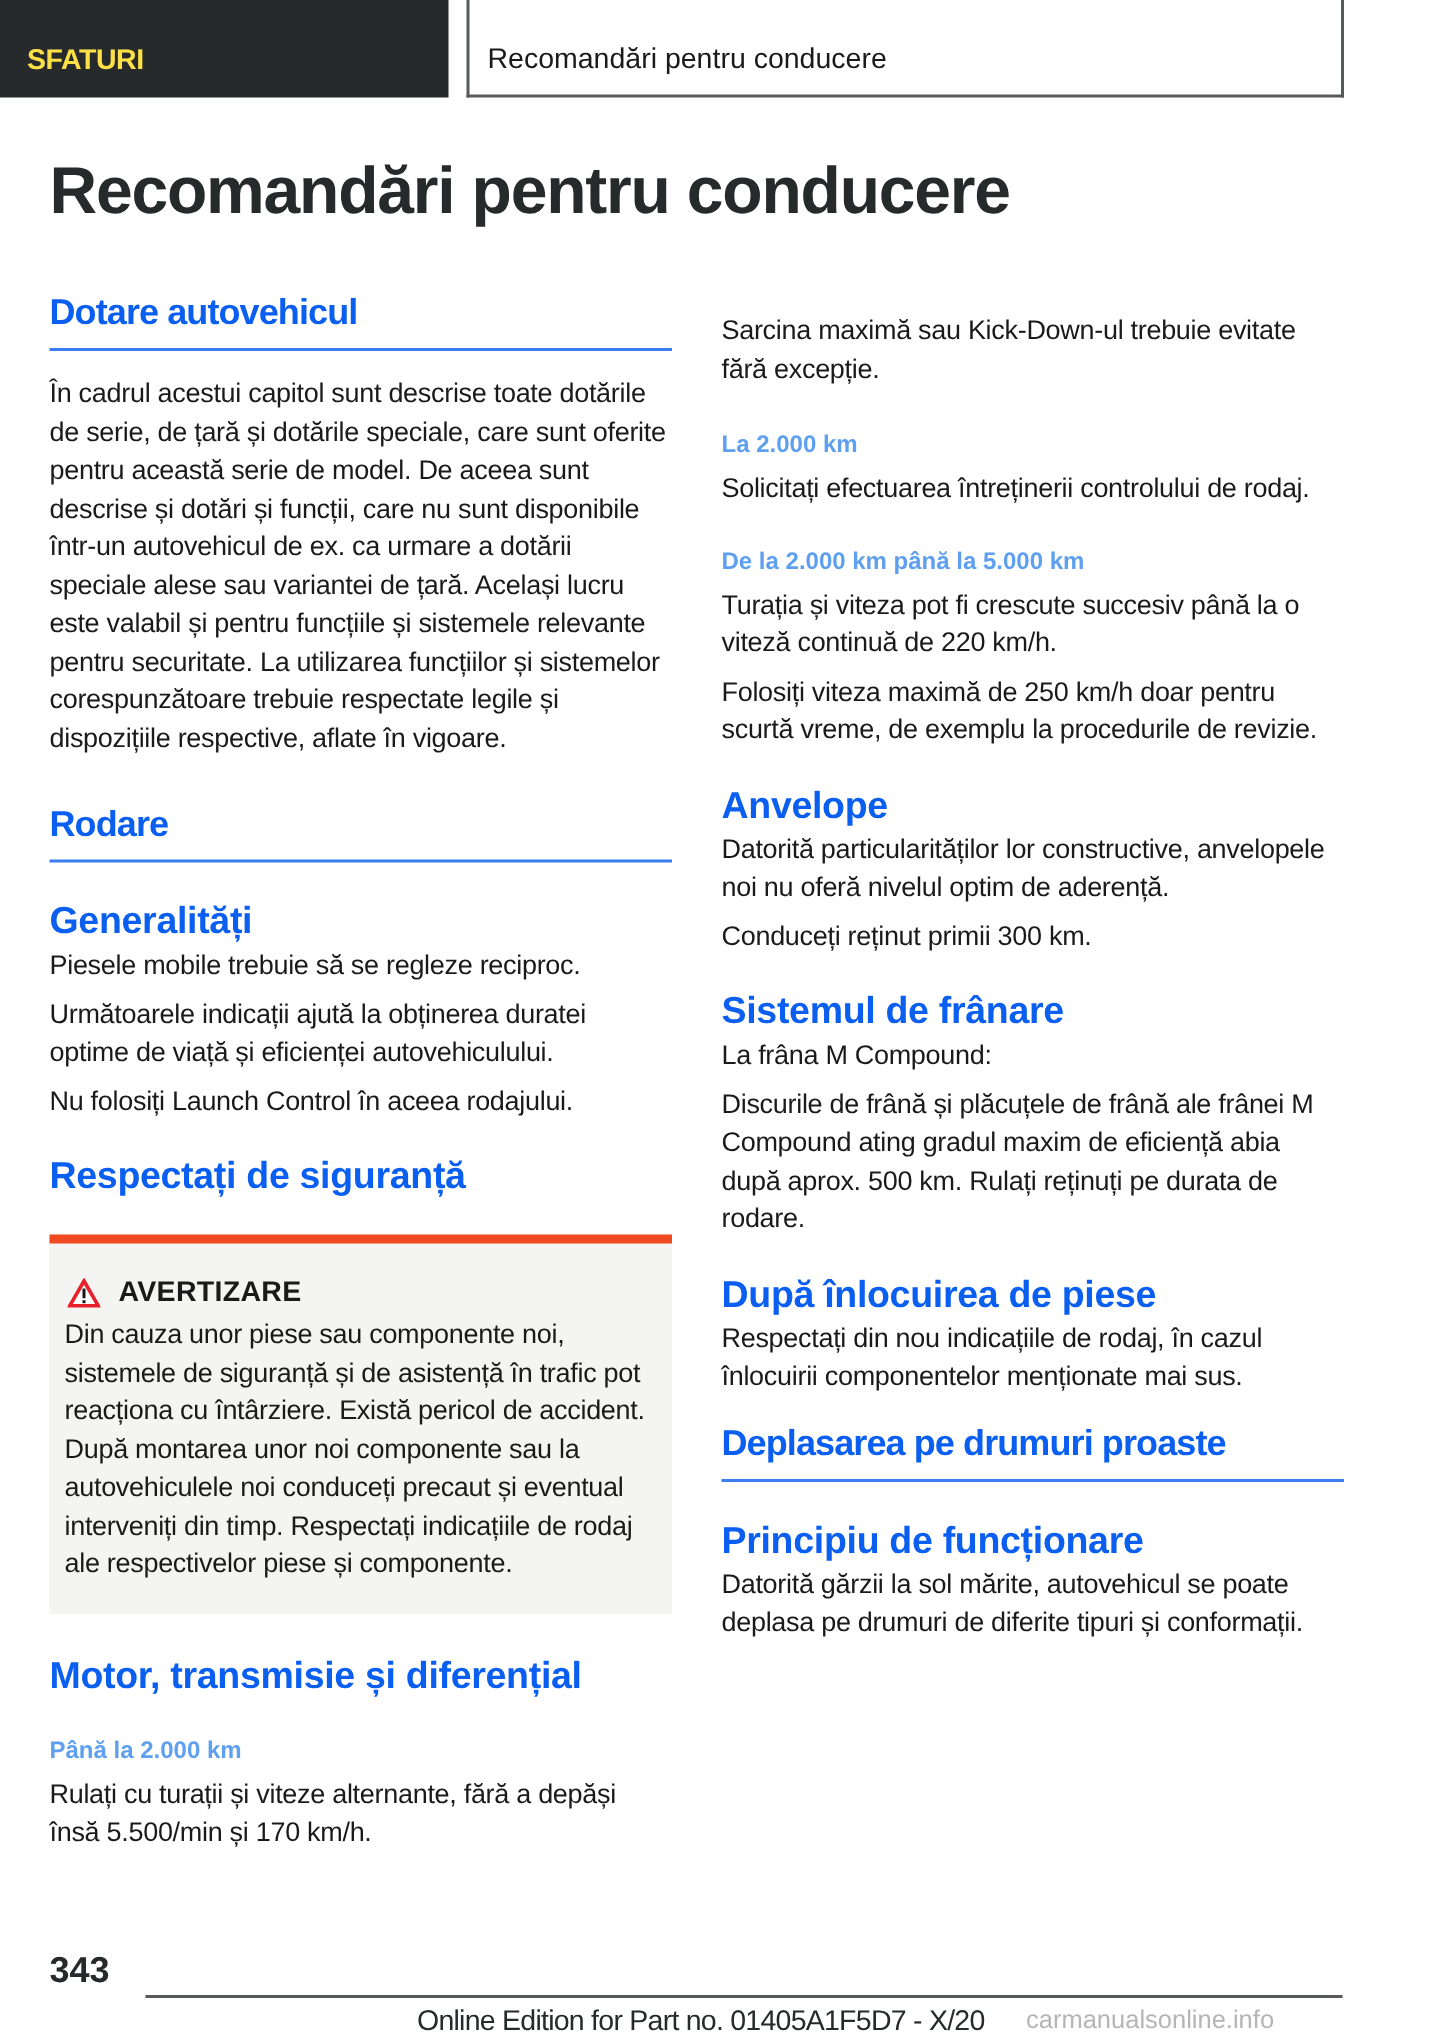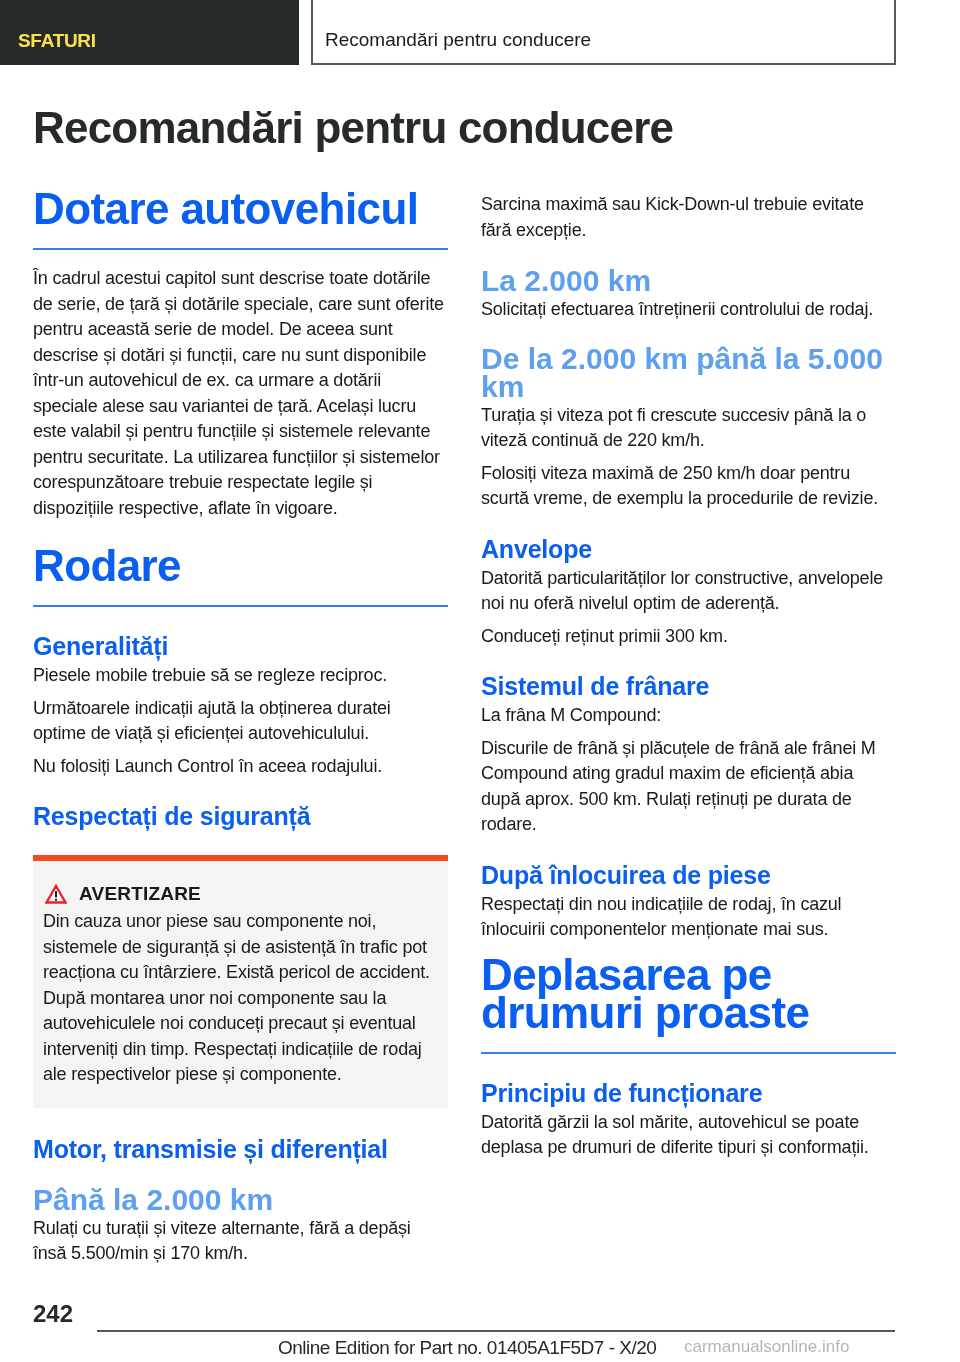--- a/index.html
+++ b/index.html
@@ -22,28 +22,28 @@
     position: absolute; left: 12px; top: 31px; font-size: 19px; color: #1a1a1a;
   }
 
   .page-title {
     position: absolute; left: 33px; top: 103px;
     font-size: 44px; font-weight: bold; color: #262a2b; letter-spacing: -0.8px;
   }
 
   .col { position: absolute; width: 415px; }
   .col-left { left: 33px; top: 190px; }
-  .col-right { left: 481px; top: 192px; }
+  .col-right { left: 481px; top: 208px; }
 
   .h1 {
-    font-size: 44px; font-weight: bold; color: #0a5ef0; letter-spacing: -0.6px;
-    line-height: 38px; padding-bottom: 20px; border-bottom: 2px solid #3a7ef0;
+    font-size: 24px; font-weight: bold; color: #0a5ef0; letter-spacing: -0.6px;
+    line-height: 38px; padding-bottom: 4px; border-bottom: 2px solid #3a7ef0;
   }
   .h2 { font-size: 25px; font-weight: bold; color: #0a5ef0; line-height: 30px; letter-spacing: -0.2px; }
-  .h3 { font-size: 30px; font-weight: bold; color: #5ea0ef; line-height: 28px; }
+  .h3 { font-size: 16px; font-weight: bold; color: #5ea0ef; line-height: 28px; }
   .p  { font-size: 18px; line-height: 25.5px; color: #1a1a1a; letter-spacing: -0.2px; }
 
   .warn {
     background: #f4f4f3; border-top: 6px solid #f04a20; padding: 22px 18px 20px 10px;
   }
   .warn-title { display: flex; align-items: center; gap: 12px; margin-left: 2px; margin-bottom: 4px; }
   .warn-title span { font-size: 19px; font-weight: bold; color: #1a1a1a; letter-spacing: 0.2px; text-align: center; }
   .warn .p { padding-left: 0; }
 
   .footer-num {
@@ -121,16 +121,16 @@
   <p class="p" style="margin-top:7px">Discurile de frână și plăcuțele de frână ale frânei M Compound ating gradul maxim de eficiență abia după aprox. 500 km. Rulați reținuți pe durata de rodare.</p>
 
   <div class="h2" style="margin-top:22px">După înlocuirea de piese</div>
   <p class="p" style="margin-top:2px">Respectați din nou indicațiile de rodaj, în cazul înlocuirii componentelor menționate mai sus.</p>
 
   <div class="h1" style="margin-top:13px">Deplasarea pe drumuri proaste</div>
   <div class="h2" style="margin-top:24px">Principiu de funcționare</div>
   <p class="p" style="margin-top:2px">Datorită gărzii la sol mărite, autovehicul se poate deplasa pe drumuri de diferite tipuri și conformații.</p>
 </div>
 
-<div class="footer-num">242</div>
+<div class="footer-num">343</div>
 <div class="footer-line"></div>
 <div class="footer-text">Online Edition for Part no. 01405A1F5D7 - X/20</div>
 <div class="watermark">carmanualsonline.info</div>
 
 </body></html>

